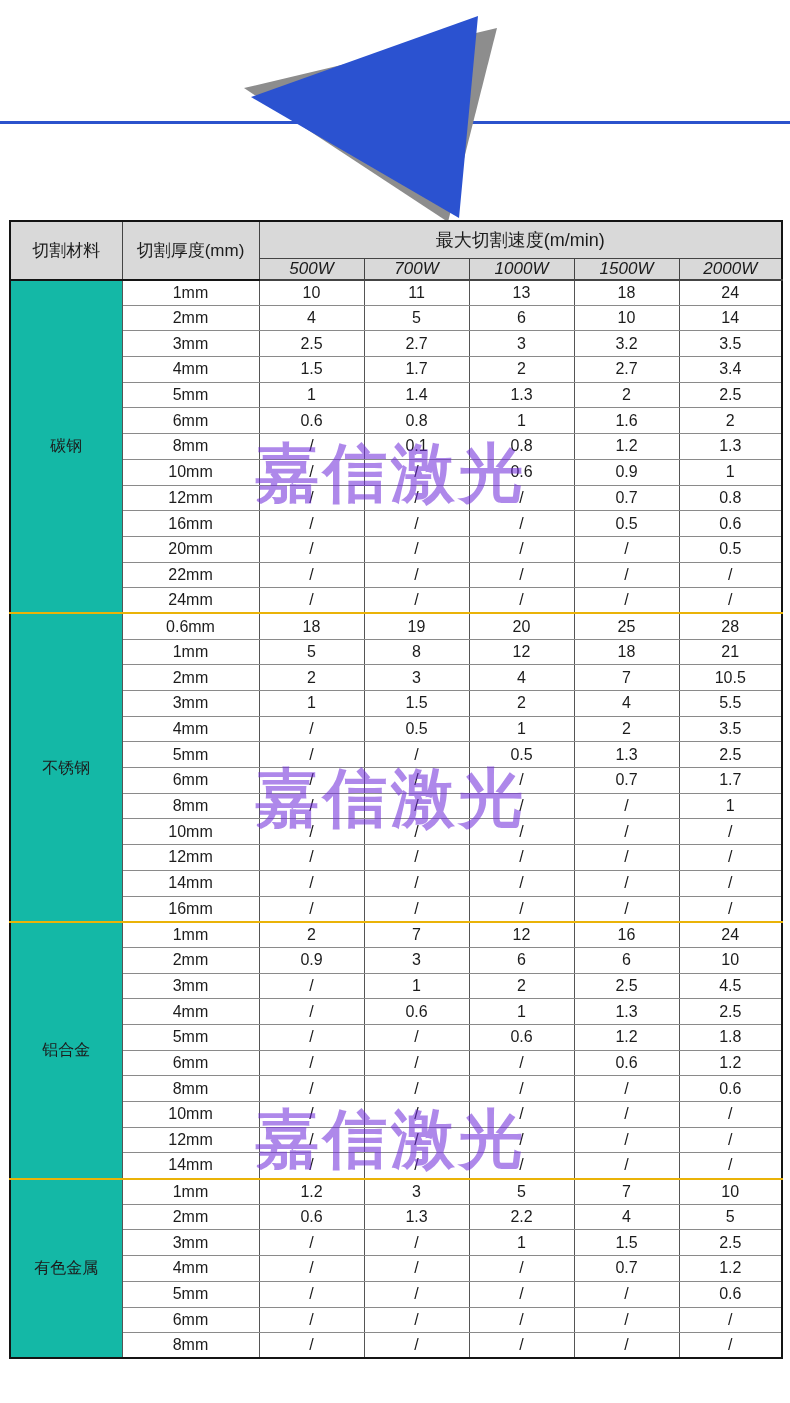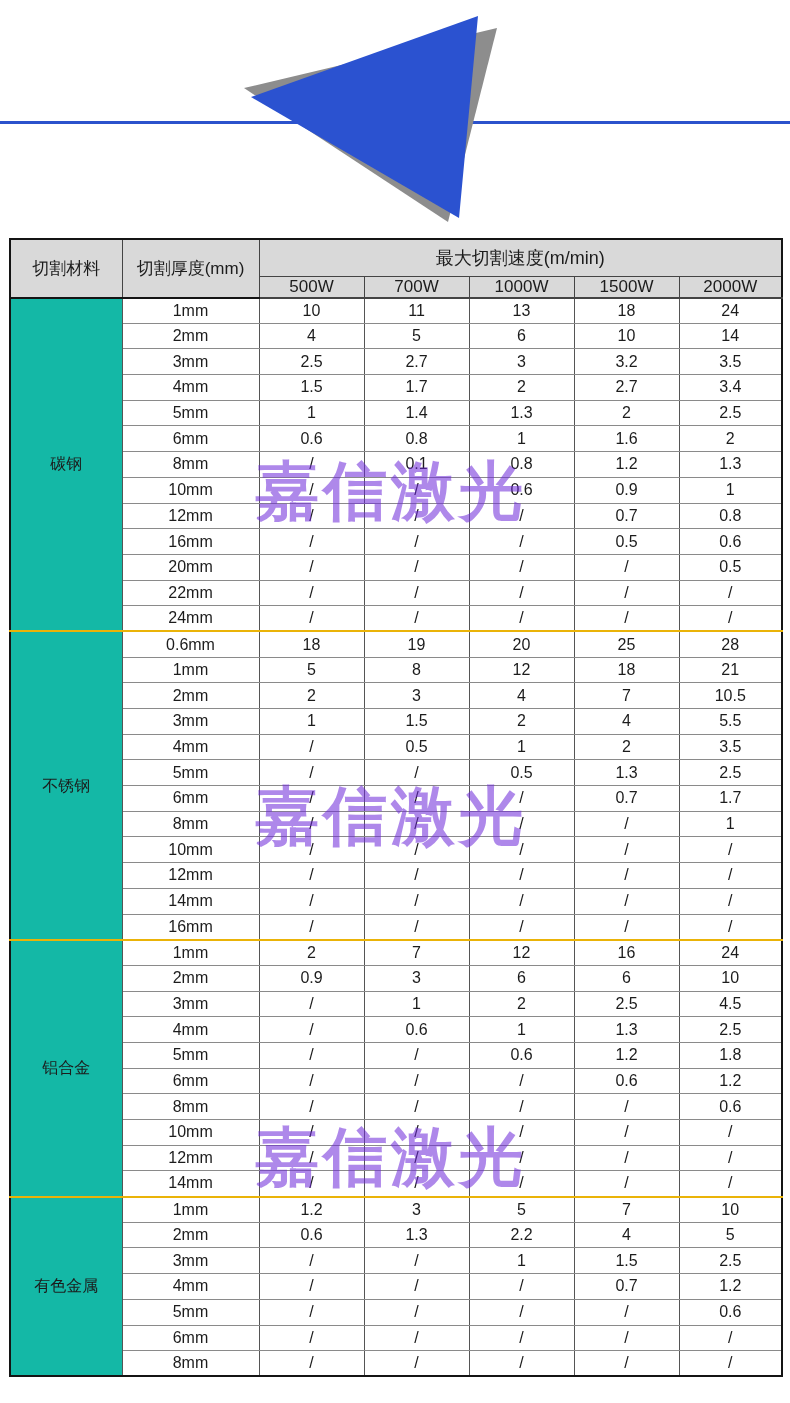--- a/index.html
+++ b/index.html
@@ -24,21 +24,21 @@
   .banner-title {
     position: absolute; left: 311px; top: 76px;
     z-index: 3;
     font-size: 38px; font-weight: 900;
     letter-spacing: 2px;
     color: #ffffff;
     text-shadow: 3px 3px 1px rgba(110,110,110,0.55);
     white-space: nowrap;
   }
   
-  .table-wrap { position: relative; margin-left: 9px; width: 772px; margin-top: 18px; }
+  .table-wrap { position: relative; margin-left: 9px; width: 772px; }
   table.spec {
     width: 772px;
     border-collapse: collapse;
     table-layout: fixed;
     border: 2px solid #141414;
   }
   .spec th, .spec td {
     border: 1px solid #555555;
     border-top-color: #8a8a8a;
     border-bottom-color: #8a8a8a;
@@ -49,21 +49,21 @@
     overflow: hidden;
   }
   .spec thead th {
     background: #d9d9d9;
     font-weight: 400;
     font-size: 17px;
     border-color: #444444;
   }
   .head-top th { height: 37px; }
   .head-top .h-speed { font-size: 18px; }
-  .head-powers th { height: 15px; border-bottom: 2px solid #141414; }
+  .head-powers th { height: 15px; border-bottom: 2px solid #141414; font-style: italic; }
   .h-material, .h-thickness { border-bottom: 2px solid #141414 !important; }
   .data-row td { height: 25.7px; font-size: 16px; line-height: 1; }
   .material-cell { font-size: 17px; background: #14b8a6; }
   .thickness-cell { font-size: 16px; }
   tr.section-start td { border-top: 2px solid #eab308; }
   
   .watermark {
     position: absolute; left: 246px;
     z-index: 5;
     font-size: 64px; font-weight: 700;

